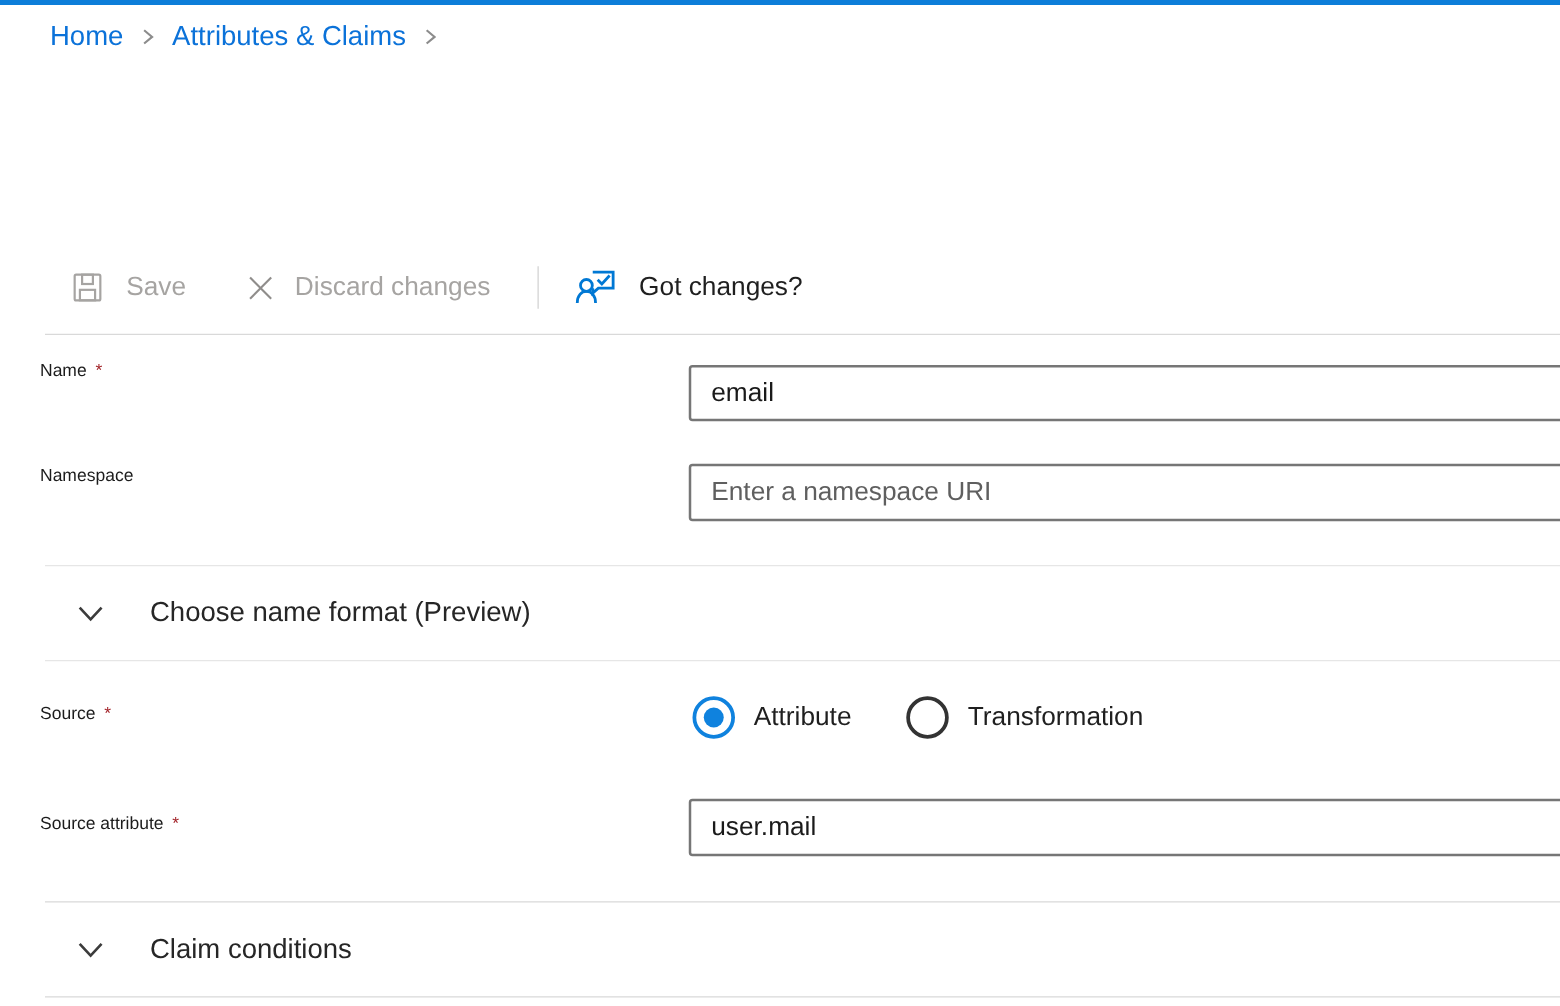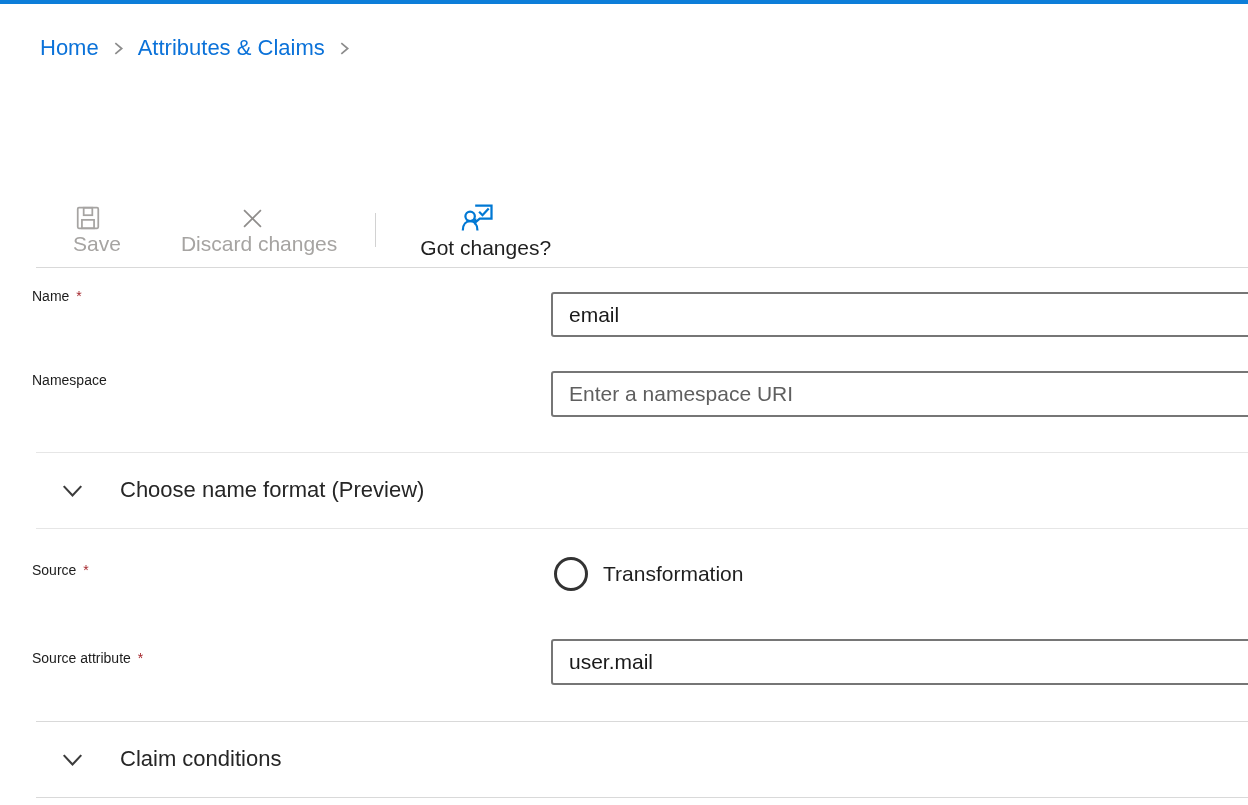--- a/index.html
+++ b/index.html
@@ -3,34 +3,34 @@
 <meta charset="utf-8">
 <style>
   * { margin:0; padding:0; box-sizing:border-box; }
   html,body { width:1248px; height:805px; background:#fff; overflow:hidden;
     font-family:"Liberation Sans","DejaVu Sans",sans-serif; color:#1c1c1c; }
   .page { position:relative; width:1248px; height:805px; background:#fff; }
 
   .topbar { position:absolute; top:0; left:0; width:1248px; height:4px; background:#0d7ed9; }
 
   
-  .breadcrumb { position:absolute; left:40px; top:35px; display:flex; align-items:center; gap:11px;
+  .breadcrumb { position:absolute; left:40px; top:16px; display:flex; align-items:center; gap:11px;
     font-size:22px; }
   .crumb { color:#0b72d9; cursor:pointer; }
   .crumb-sep { display:flex; align-items:center; }
 
   
   .title-row { position:absolute; left:38px; top:82px; display:flex; align-items:center; }
   .page-title { font-size:46px; font-weight:700; color:#161616; letter-spacing:-0.5px; }
   .title-menu { margin-left:46px; margin-top:10px; color:#4a4a4a; font-size:21px; letter-spacing:4px;
     cursor:pointer; line-height:1; }
 
   
   .toolbar { position:absolute; left:40px; top:206px; height:48px; display:flex; align-items:center; }
-  .tb-btn { display:flex; align-items:center; cursor:pointer;flex-direction:column; }
+  .tb-btn { display:flex; align-items:center; cursor:pointer; }
   .tb-btn .lbl { font-size:21px; }
   .tb-disabled .lbl { color:#a6a4a2; }
   .tb-save { margin-left:16px; }
   .tb-save .lbl { margin-left:17px; }
   .tb-discard { margin-left:46px; }
   .tb-discard .lbl { margin-left:14px; }
   .tb-sep { width:1px; height:34px; background:#d2d2d2; margin-left:38px; }
   .tb-feedback { margin-left:28px; }
   .tb-feedback .lbl { margin-left:16px; color:#1f1f1f; }
 
@@ -161,20 +161,26 @@
     </span>
     <span class="sh-label">Choose name format (Preview)</span>
   </div>
   <div class="divider light d-sec1b"></div>
 
   <div class="field-label lbl-source">
     <span>Source</span><span class="req">*</span>
   </div>
   <div class="radio-group">
     <div class="radio-option">
+      <span class="radio-circle selected">
+        <span class="dot"></span>
+      </span>
+      <span class="r-label">Attribute</span>
+    </div>
+    <div class="radio-option">
       <span class="radio-circle"></span>
       <span class="r-label">Transformation</span>
     </div>
   </div>
 
   <div class="field-label lbl-srcattr">
     <span>Source attribute</span><span class="req">*</span>
   </div>
   <input class="txt-input in-srcattr" type="text" value="user.mail" style="">
 

